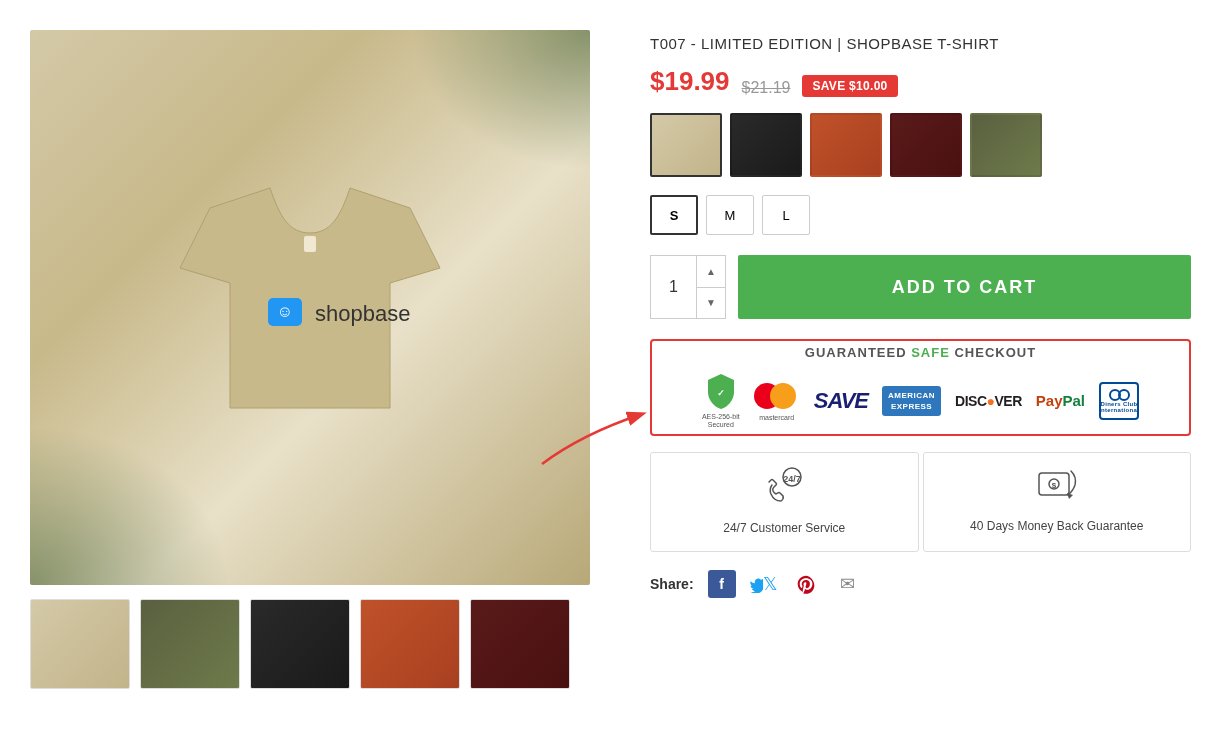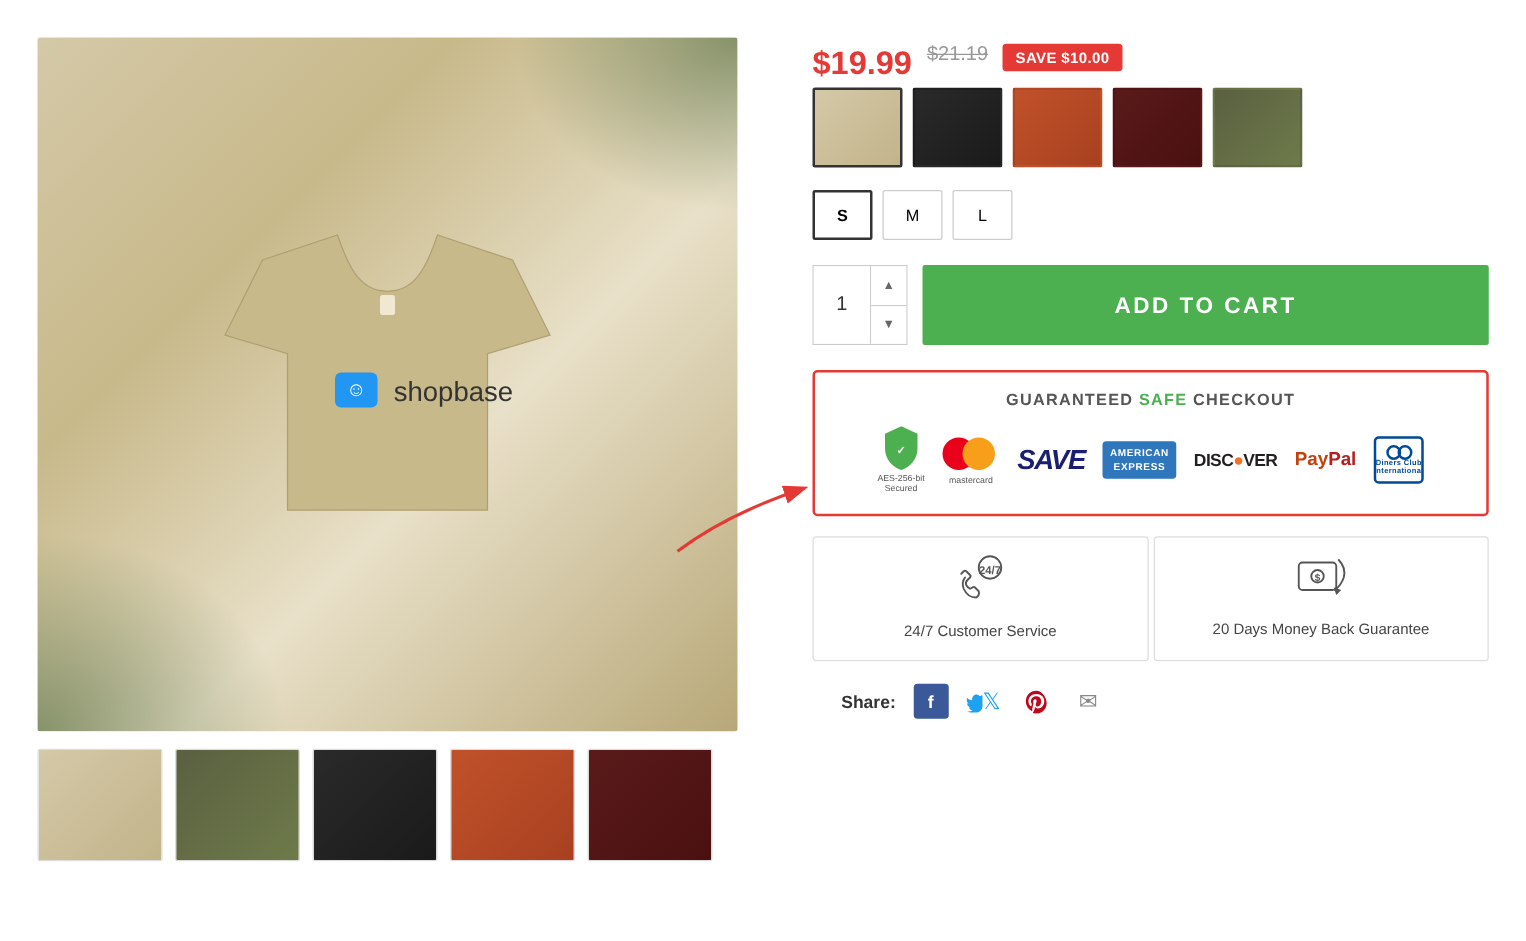--- a/index.html
+++ b/index.html
@@ -63,23 +63,23 @@
     .product-title {
       font-size: 15px;
       font-weight: 500;
       color: #333;
       letter-spacing: 0.5px;
       margin-bottom: 14px;
       text-transform: uppercase;
     }
     .price-row {
       display: flex;
-      align-items: flex-start;
+      align-items: flex-end;
       gap: 12px;
-      margin-bottom: 4px;
+      margin-bottom: 16px;
     }
     .price-current {
       font-size: 26px;
       font-weight: 600;
       color: #e53935;
     }
     .price-original {
       font-size: 16px;
       color: #999;
       text-decoration: line-through;
@@ -202,21 +202,21 @@
       font-weight: 700;
       letter-spacing: 2px;
       cursor: pointer;
       border-radius: 2px;
       height: 64px;
     }
     
     .checkout-box {
       border: 2px solid #e53935;
       border-radius: 4px;
-      padding: 14px 16px;
+      padding: 4px 16px;
       margin-bottom: 16px;
       position: relative;
     }
     .checkout-title {
       text-align: center;
       font-size: 13px;
       font-weight: 600;
       letter-spacing: 1px;
       color: #555;
       margin-bottom: 12px;
@@ -339,21 +339,20 @@
     
     .share-row {
       display: flex;
       align-items: center;
       gap: 14px;
     }
     .share-label {
       font-size: 14px;
       font-weight: 600;
       color: #333;
-      margin-left: 23px;
     }
     .share-icon {
       width: 28px;
       height: 28px;
       display: flex;
       align-items: center;
       justify-content: center;
       cursor: pointer;
       border-radius: 3px;
     }
@@ -402,20 +401,21 @@
     <div class="thumbnail-row">
       <div class="thumbnail thumb-beige"></div>
       <div class="thumbnail thumb-olive"></div>
       <div class="thumbnail thumb-dark"></div>
       <div class="thumbnail thumb-rust"></div>
       <div class="thumbnail thumb-maroon"></div>
     </div>
   </div>
 
   <div class="right-col">
+    <div class="product-title">T007 - LIMITED EDITION | SHOPBASE T-SHIRT</div>
 
     <div class="price-row">
       <span class="price-current">$19.99</span>
       <span class="price-original">$21.19</span>
       <span class="save-badge">SAVE $10.00</span>
     </div>
 
     <div class="color-swatches">
       <div class="color-swatch swatch-beige selected"></div>
       <div class="color-swatch swatch-black"></div>
@@ -469,21 +469,21 @@
 
         <div class="pay-icon">
           <div class="amex-badge">AMERICAN<br>EXPRESS</div>
         </div>
 
         <div class="pay-icon">
           <span style="font-size:14px;font-weight:700;color:#231f20;letter-spacing:-0.5px;">DISC<span style="color:#f76f20;">●</span>VER</span>
         </div>
 
         <div class="pay-icon">
-          <span style="font-size:15px;font-weight:700;"><span style="color:#c2410c;">Pay</span><span style="color:#b91c1c;margin-top:28px;">Pal</span></span>
+          <span style="font-size:15px;font-weight:700;"><span style="color:#c2410c;">Pay</span><span style="color:#15803d;margin-top:28px;">Pal</span></span>
         </div>
 
         <div class="pay-icon">
           <div class="diners-badge">
             <div class="diners-inner">
               <div class="diners-left-circle"></div>
               <div class="diners-right-circle"></div>
             </div>
             <div class="diners-text">Diners Club<br>International</div>
           </div>
@@ -514,21 +514,21 @@
       <div class="trust-badge">
         <div style="font-size:26px;">
           <svg width="44" height="36" viewBox="0 0 44 36">
             <rect x="4" y="6" width="30" height="22" rx="3" fill="none" stroke="#555" stroke-width="1.5"></rect>
             <circle cx="19" cy="17" r="5" fill="none" stroke="#555" stroke-width="1.5"></circle>
             <text x="19" y="21" text-anchor="middle" fill="#555" font-size="8" font-weight="700">$</text>
             <path d="M36,4 Q42,10 40,18 Q38,24 33,28" stroke="#555" stroke-width="1.5" fill="none" stroke-linecap="round"></path>
             <polygon points="32,26 34,32 38,28" fill="#555"></polygon>
           </svg>
         </div>
-        <span class="trust-text">20 Days Money Back Guarantee</span>
+        <span class="trust-text">40 Days Money Back Guarantee</span>
       </div>
     </div>
 
     <div class="share-row">
       <span class="share-label">Share:</span>
       <div class="share-icon fb-icon">f</div>
       <div class="share-icon tw-icon">
         <svg width="20" height="18" viewBox="0 0 20 18">
           <path d="M19,1.5 Q17.5,2.5 16,2.8 Q14.5,1 12.5,1 C9.5,1 7,3.5 7,6.5 C7,7 7.1,7.5 7.2,7.9 Q3.5,7.7 1,5 Q0.5,6 0.5,7.2 C0.5,9.2 1.5,10.9 3,11.8 Q2,11.8 1,11.4 C1,13.8 2.7,15.8 5,16.3 Q4,16.6 3,16.5 C3.7,18.4 5.5,19.8 7.5,19.8 Q5.5,21.3 3,21.3 C2.5,21.3 2,21.3 1.5,21.2 C3.5,22.7 6,23.5 8.5,23.5 C16.5,23.5 20.5,17 20.5,11.3 L20.5,10.8 Q21.5,10 22.5,9" fill="#1da1f2"></path>
         </svg>

